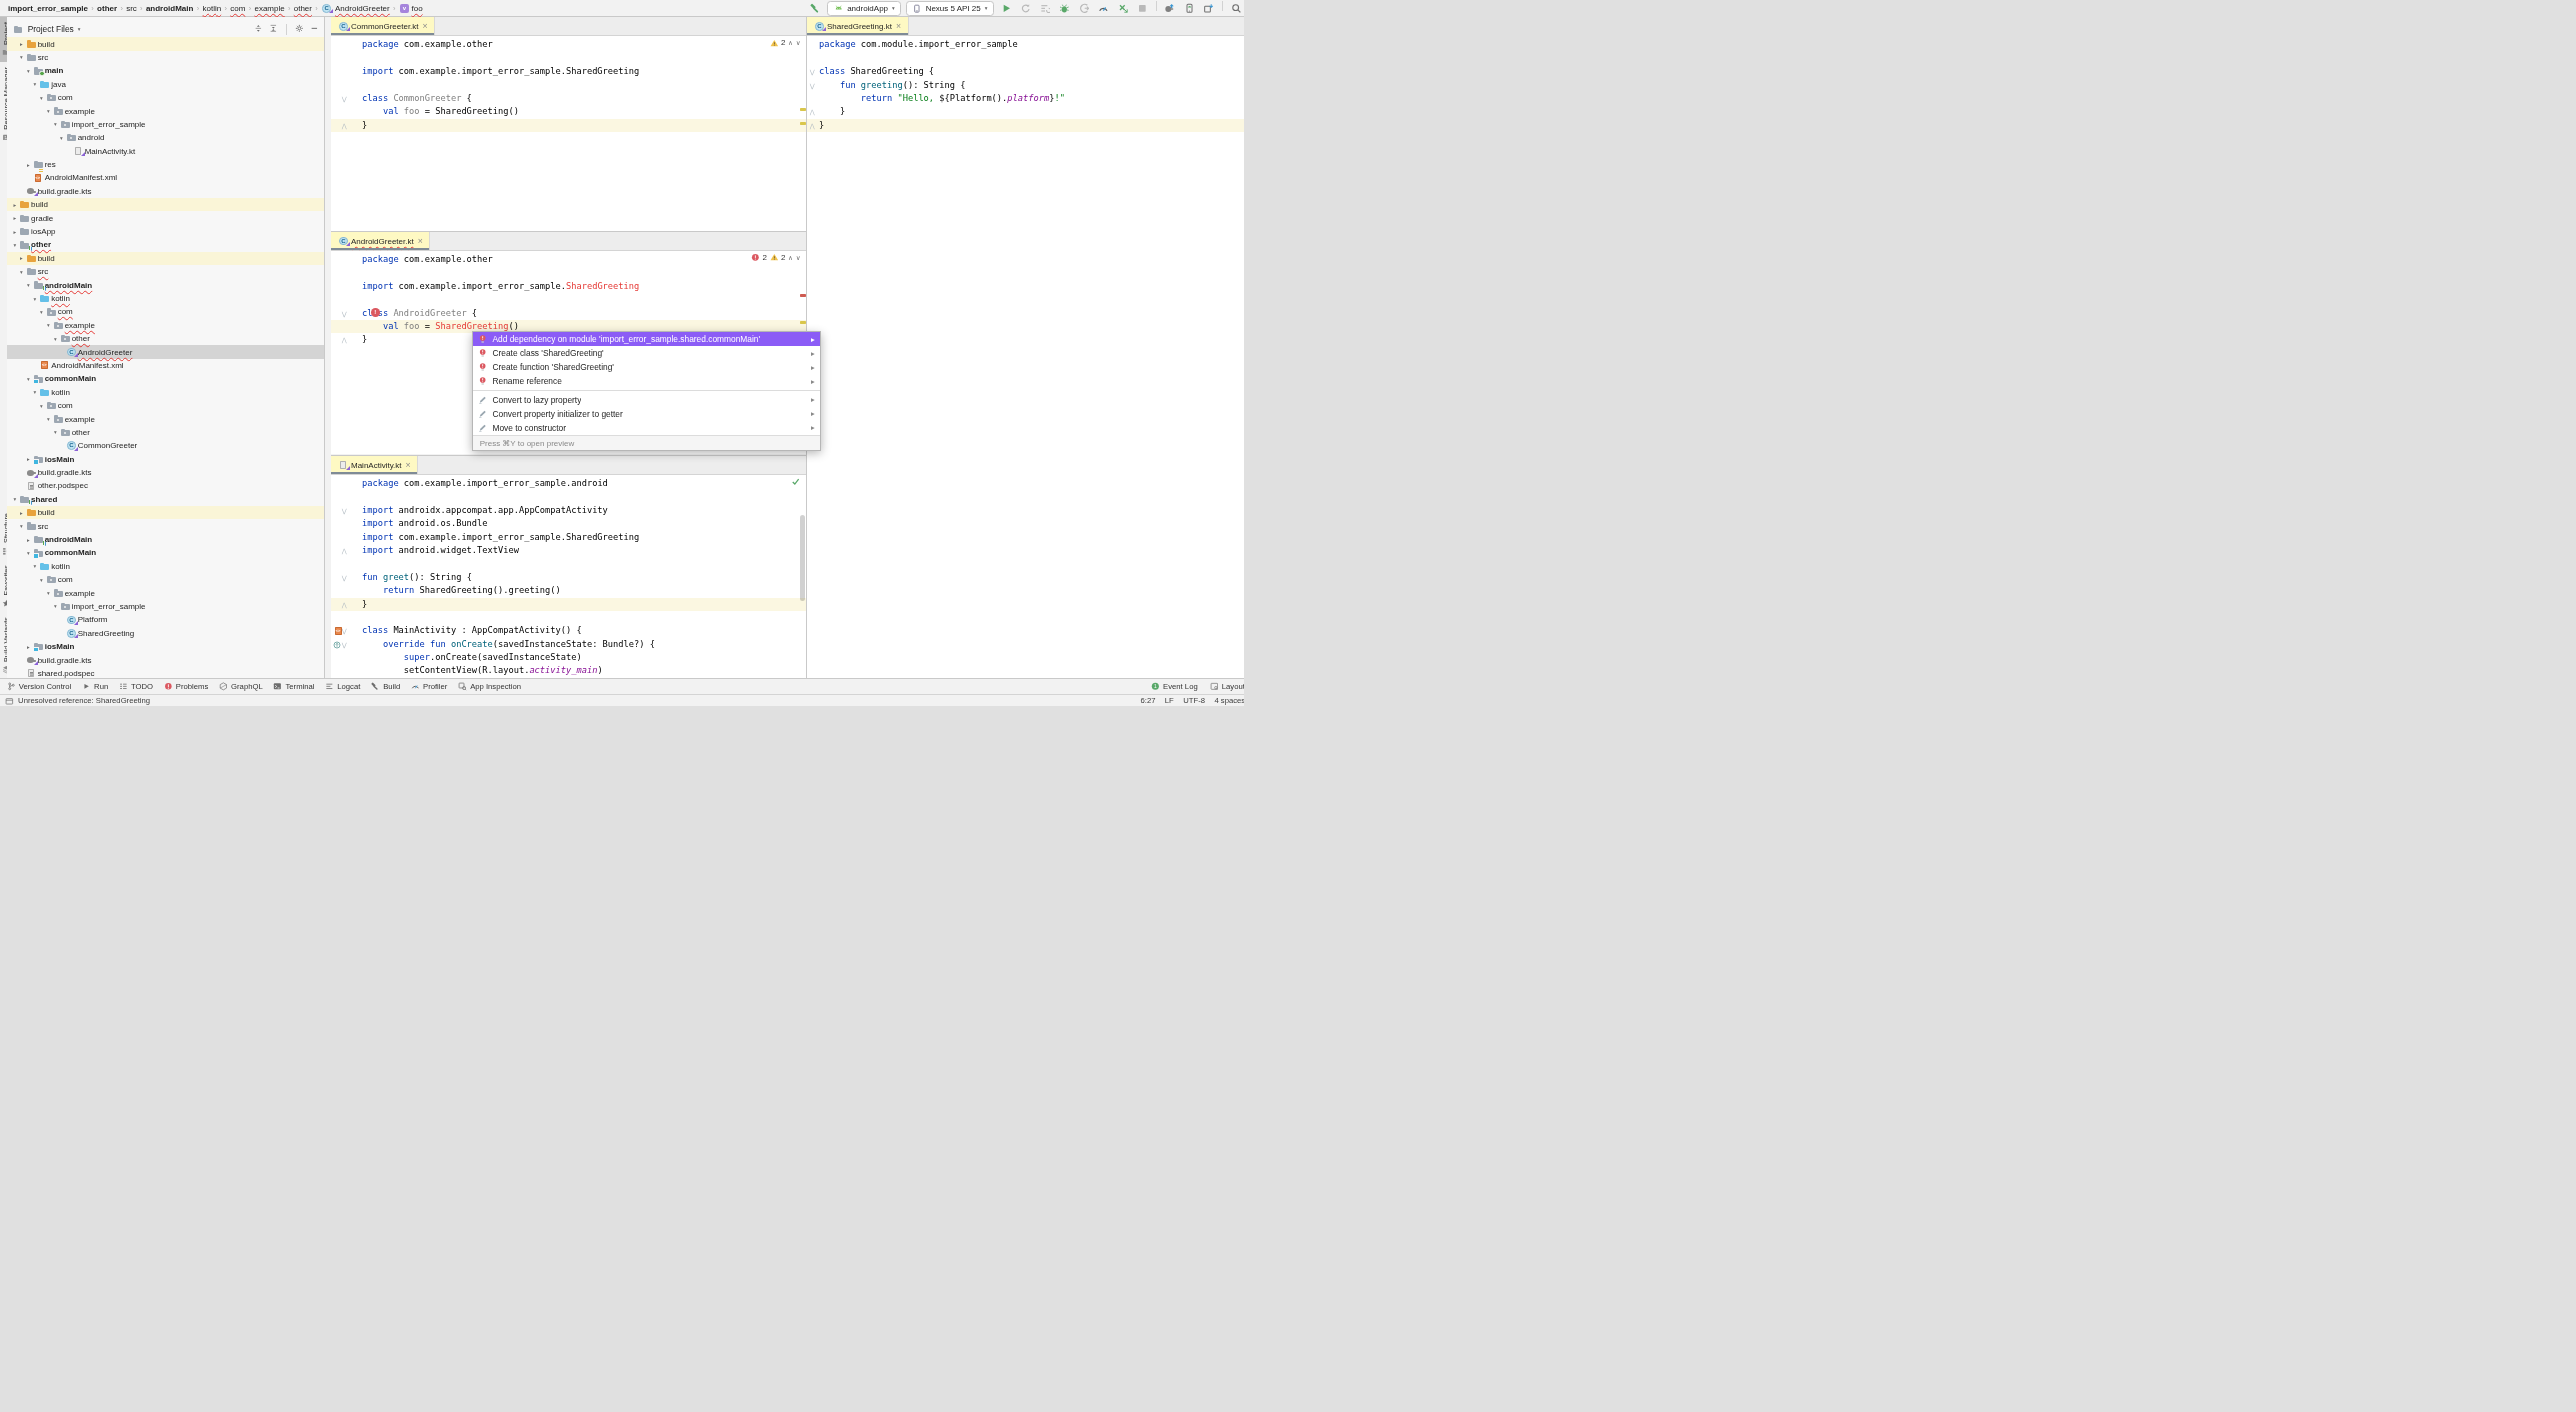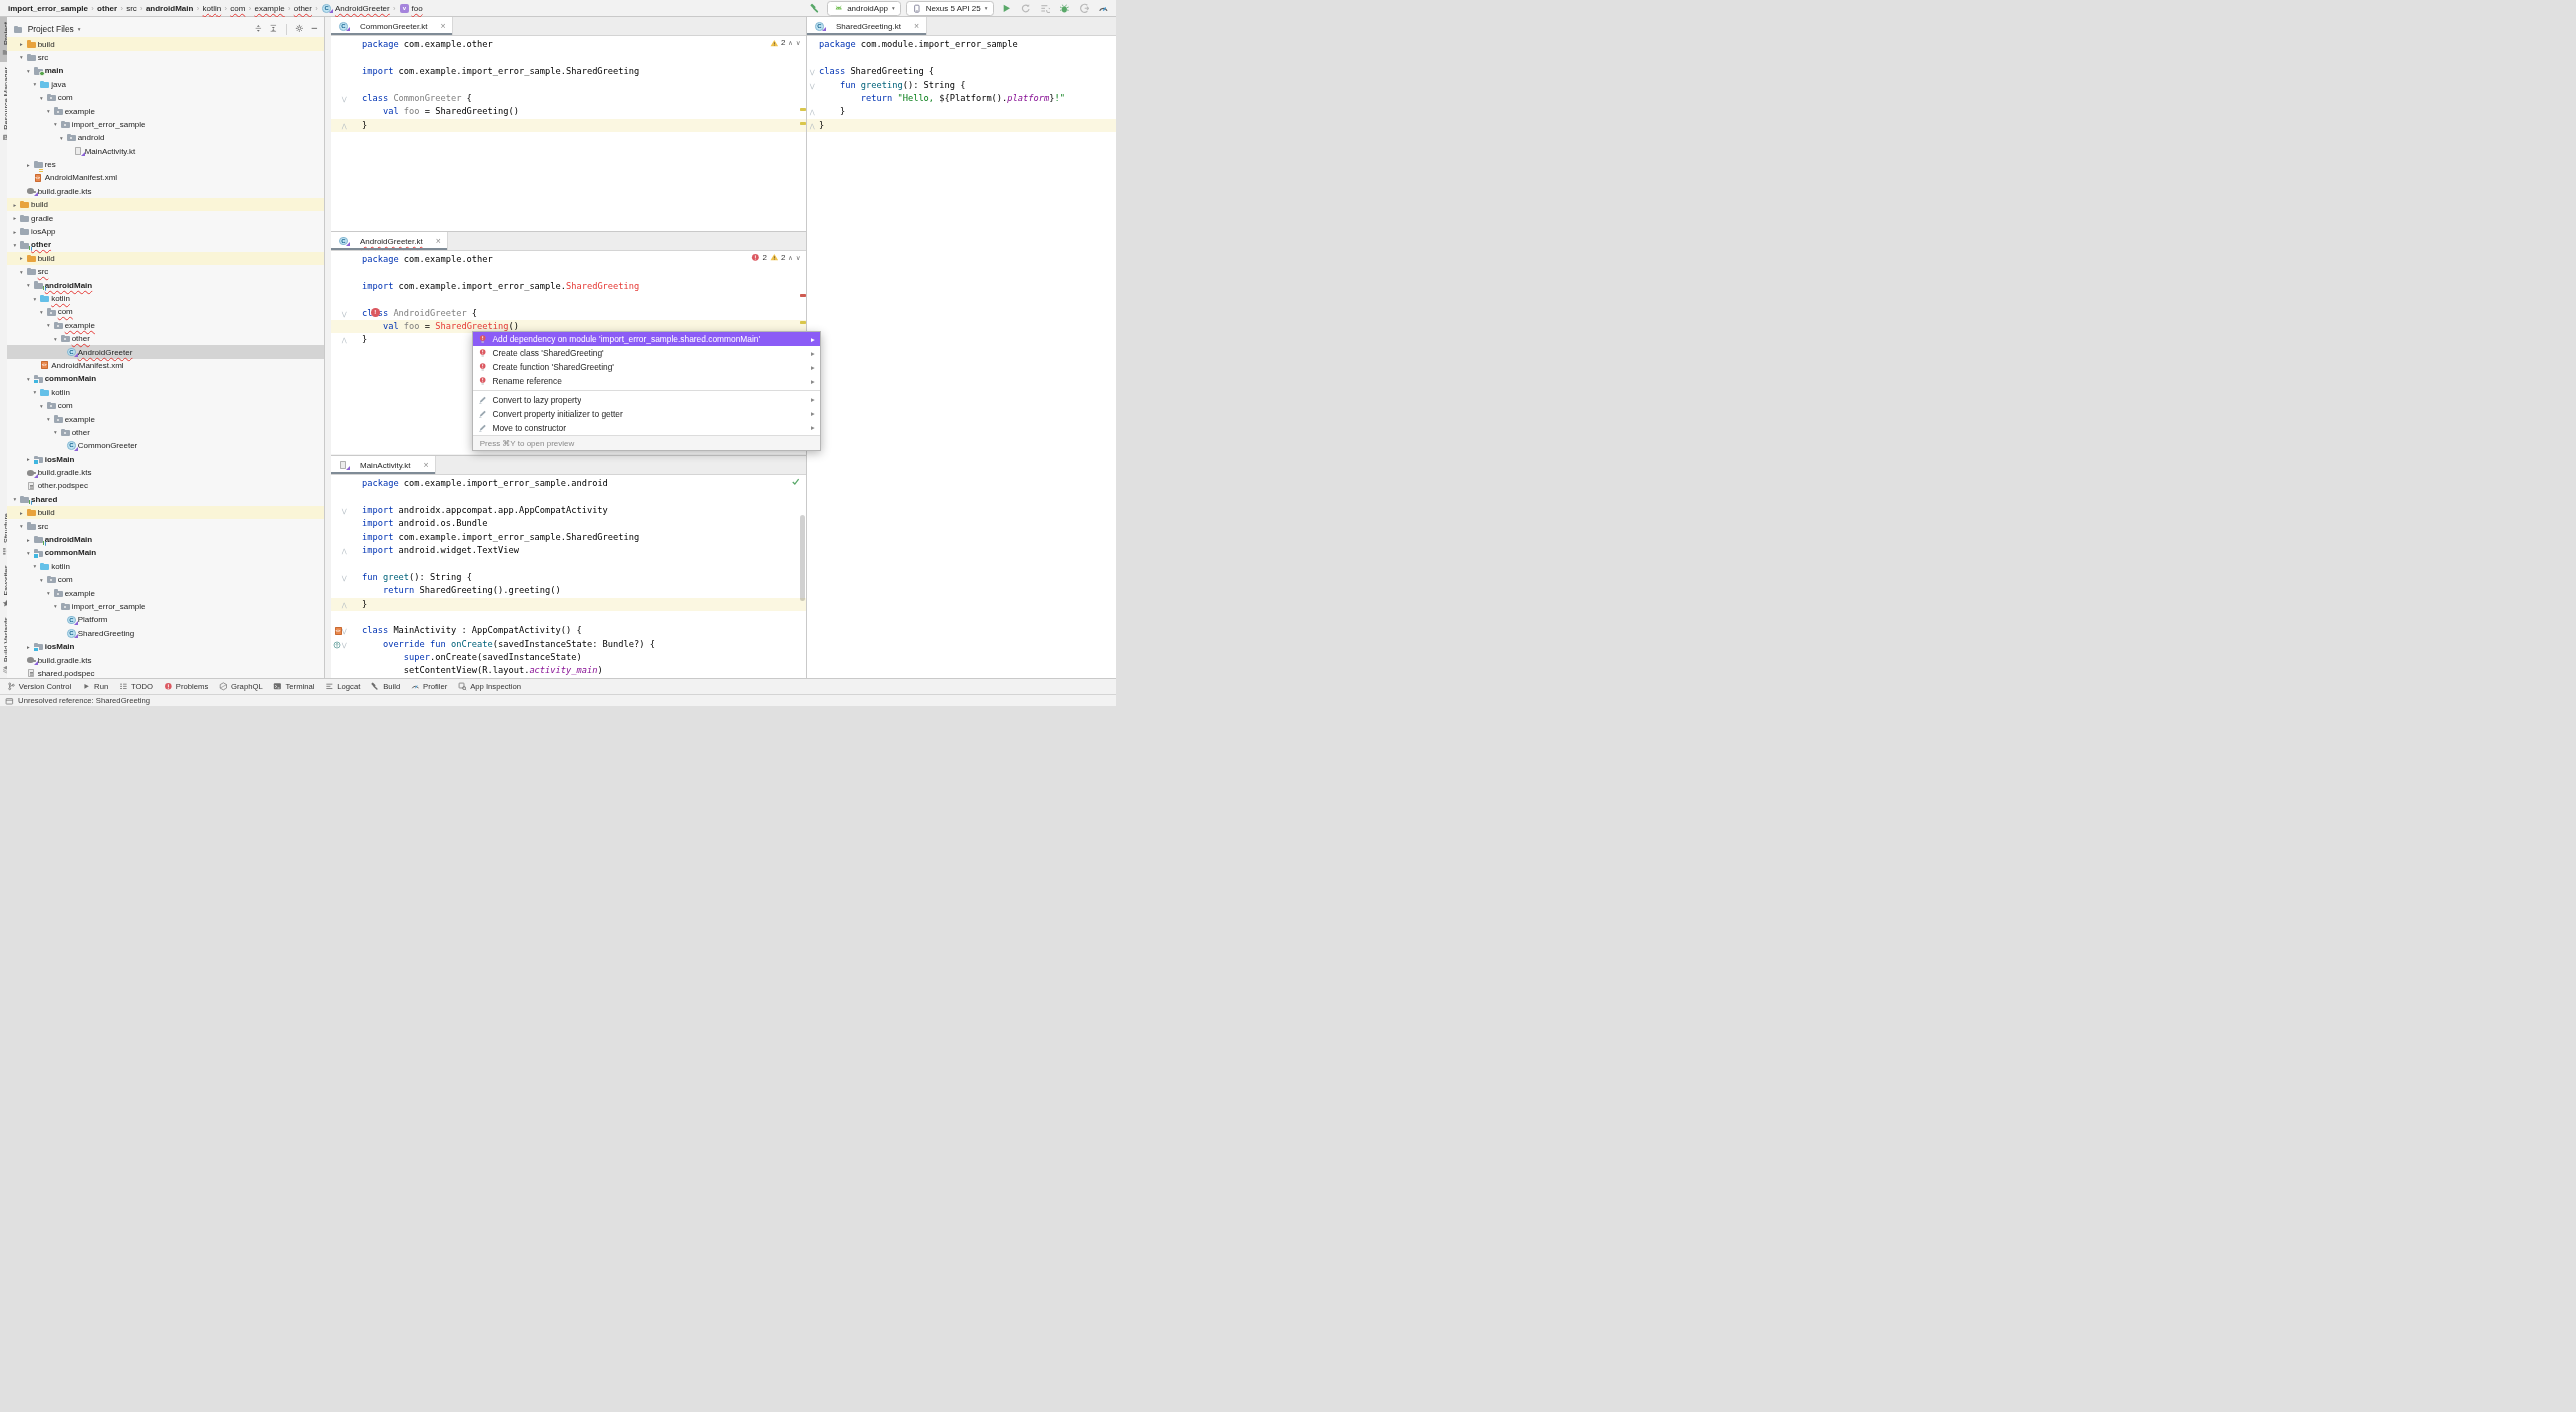--- a/index.html
+++ b/index.html
@@ -1,16 +1,16 @@
 <!DOCTYPE html>
 <html style="font-size:10.7px"><head>
 <meta charset="utf-8">
 <style>
   html,body{margin:0;padding:0;background:#E0E0E0}
-  #app{position:relative;width:1116px;height:706px;background:#F2F2F2;
+  #app{position:relative;width:1244px;height:706px;background:#F2F2F2;
        font-family:"Liberation Sans",sans-serif;font-size:8px;color:#1E1E1E;
        overflow:hidden;user-select:none}
   .svgi{display:inline-flex;align-items:center;justify-content:center;flex:none}
   .svgi svg{display:block}
 
   
   #topbar{position:absolute;left:0;top:0;width:1288px;height:17.4px;background:#F2F2F2;
           border-bottom:0.7px solid #C9C9C9;display:flex;align-items:center;box-sizing:border-box}
   #breadcrumbs{display:flex;align-items:center;padding-left:6.7px;white-space:nowrap}
   .bc{display:inline-flex;align-items:center;gap:2.7px;padding:0.7px 1.3px;border-radius:2px}
@@ -78,21 +78,21 @@
   .mi.vv{width:8.7px;height:8.7px;border-radius:2px;background:#A584DC;color:#FFF;
          font:700 6px/8.7px "Liberation Sans",sans-serif;text-align:center}
 
   
   .pane{position:absolute;background:#FFF;overflow:hidden;box-sizing:border-box}
   #pane-common{left:331px;top:17.4px;width:475px;height:214px}
   #pane-android{left:331px;top:231px;width:475px;height:223px;border-top:0.7px solid #C9C9C9}
   #pane-main{left:331px;top:455px;width:475px;height:223px;border-top:0.7px solid #C9C9C9}
   #pane-shared{left:806px;top:17.4px;width:465px;height:661px;border-left:0.7px solid #C9C9C9}
   .tabstrip{height:19px;background:#EDEDED;border-bottom:0.7px solid #D4D4D4;display:flex;box-sizing:border-box}
-  .tab{display:inline-flex;align-items:center;gap:11px;padding:0 6.7px;background:#ffffff;
+  .tab{display:inline-flex;align-items:center;gap:2px;padding:0 6.7px;background:#fef9c3;
        border-right:0.7px solid #D8D8D8;position:relative;font-size:8px}
   .tab::after{content:"";position:absolute;left:0;right:0;bottom:0;height:2px;background:#7F8B96}
   .tab .close{color:#8A8A8A;font-size:8.7px;margin-left:2px}
   .tab .lbl.errline{text-decoration:underline wavy #E53935 0.7px;text-underline-offset:2px}
   .code{position:absolute;top:19px;left:0;right:0;bottom:0;background:#FFF;padding-top:2px;
         font-family:"DejaVu Sans Mono",monospace;font-size:8.7px}
   .cl{height:13.4px;line-height:13.4px;white-space:pre;position:relative}
   .cl.cur{background:#FBF7E1}
   .s-kw{color:#0033B3}.s-txt{color:#000}.s-gry{color:#808080}.s-err{color:#E53935}
   .s-str{color:#067D17}.s-ppl{color:#871094;font-style:italic}.s-tel{color:#00627A}

